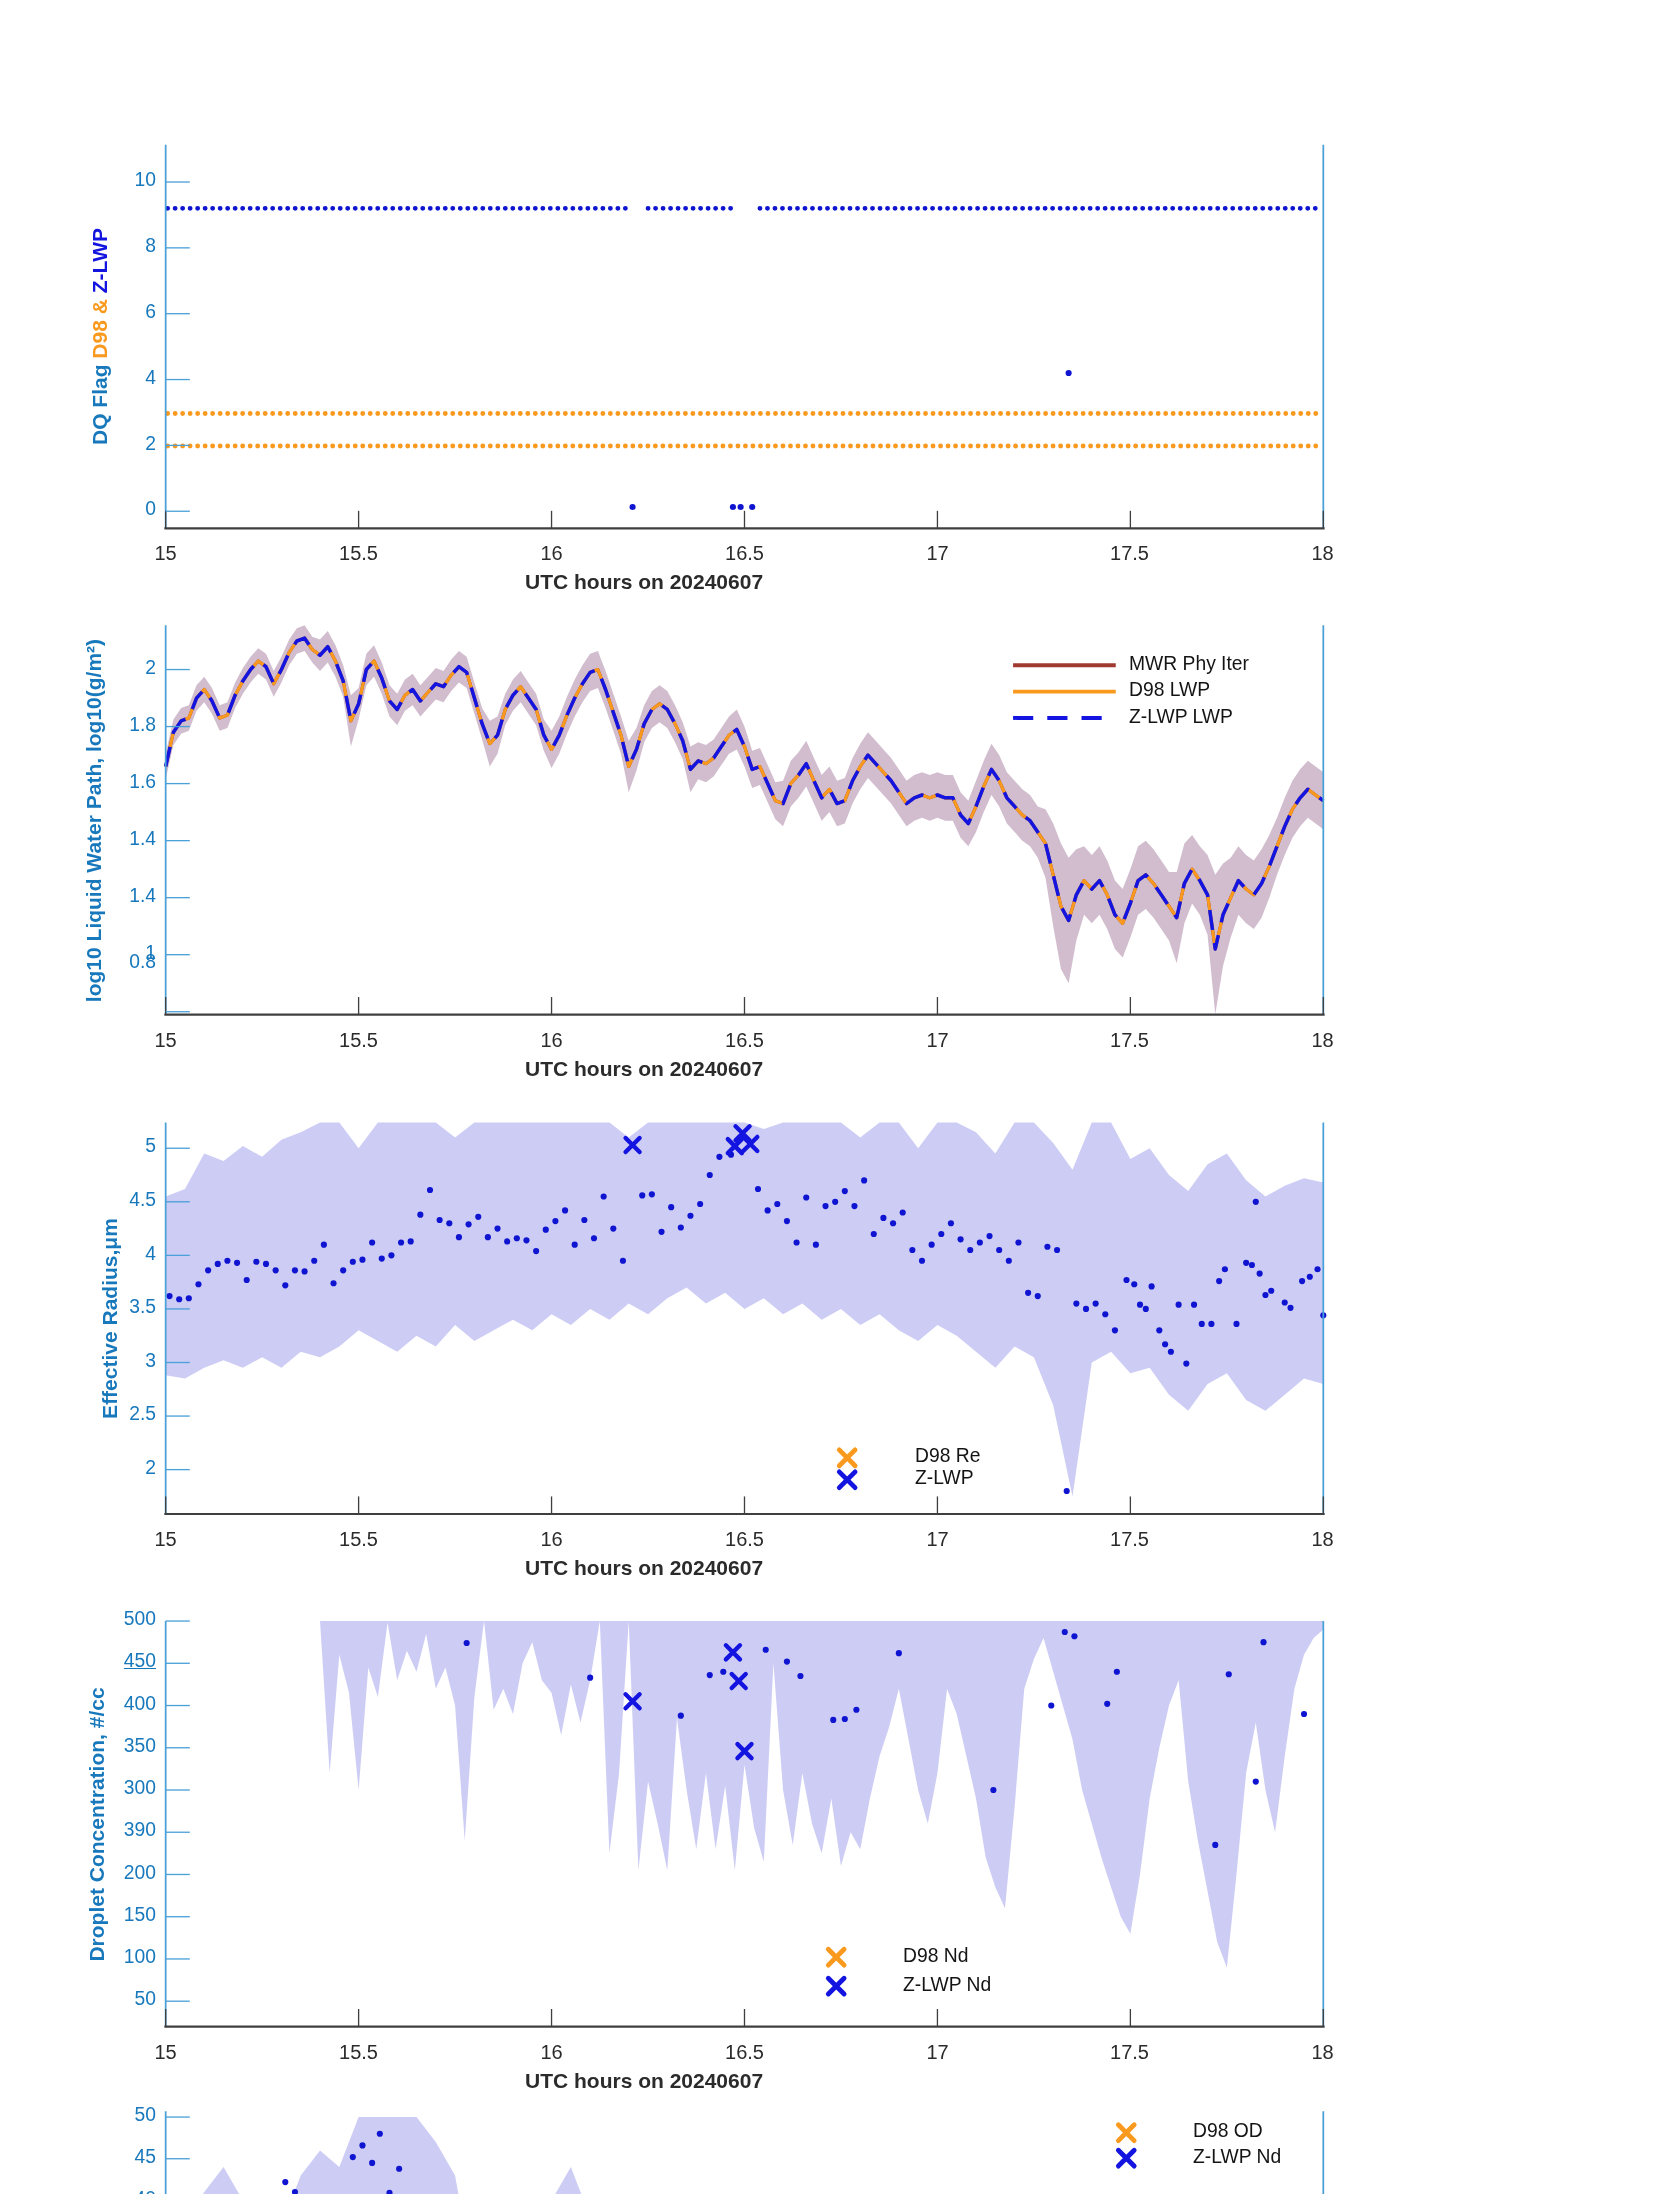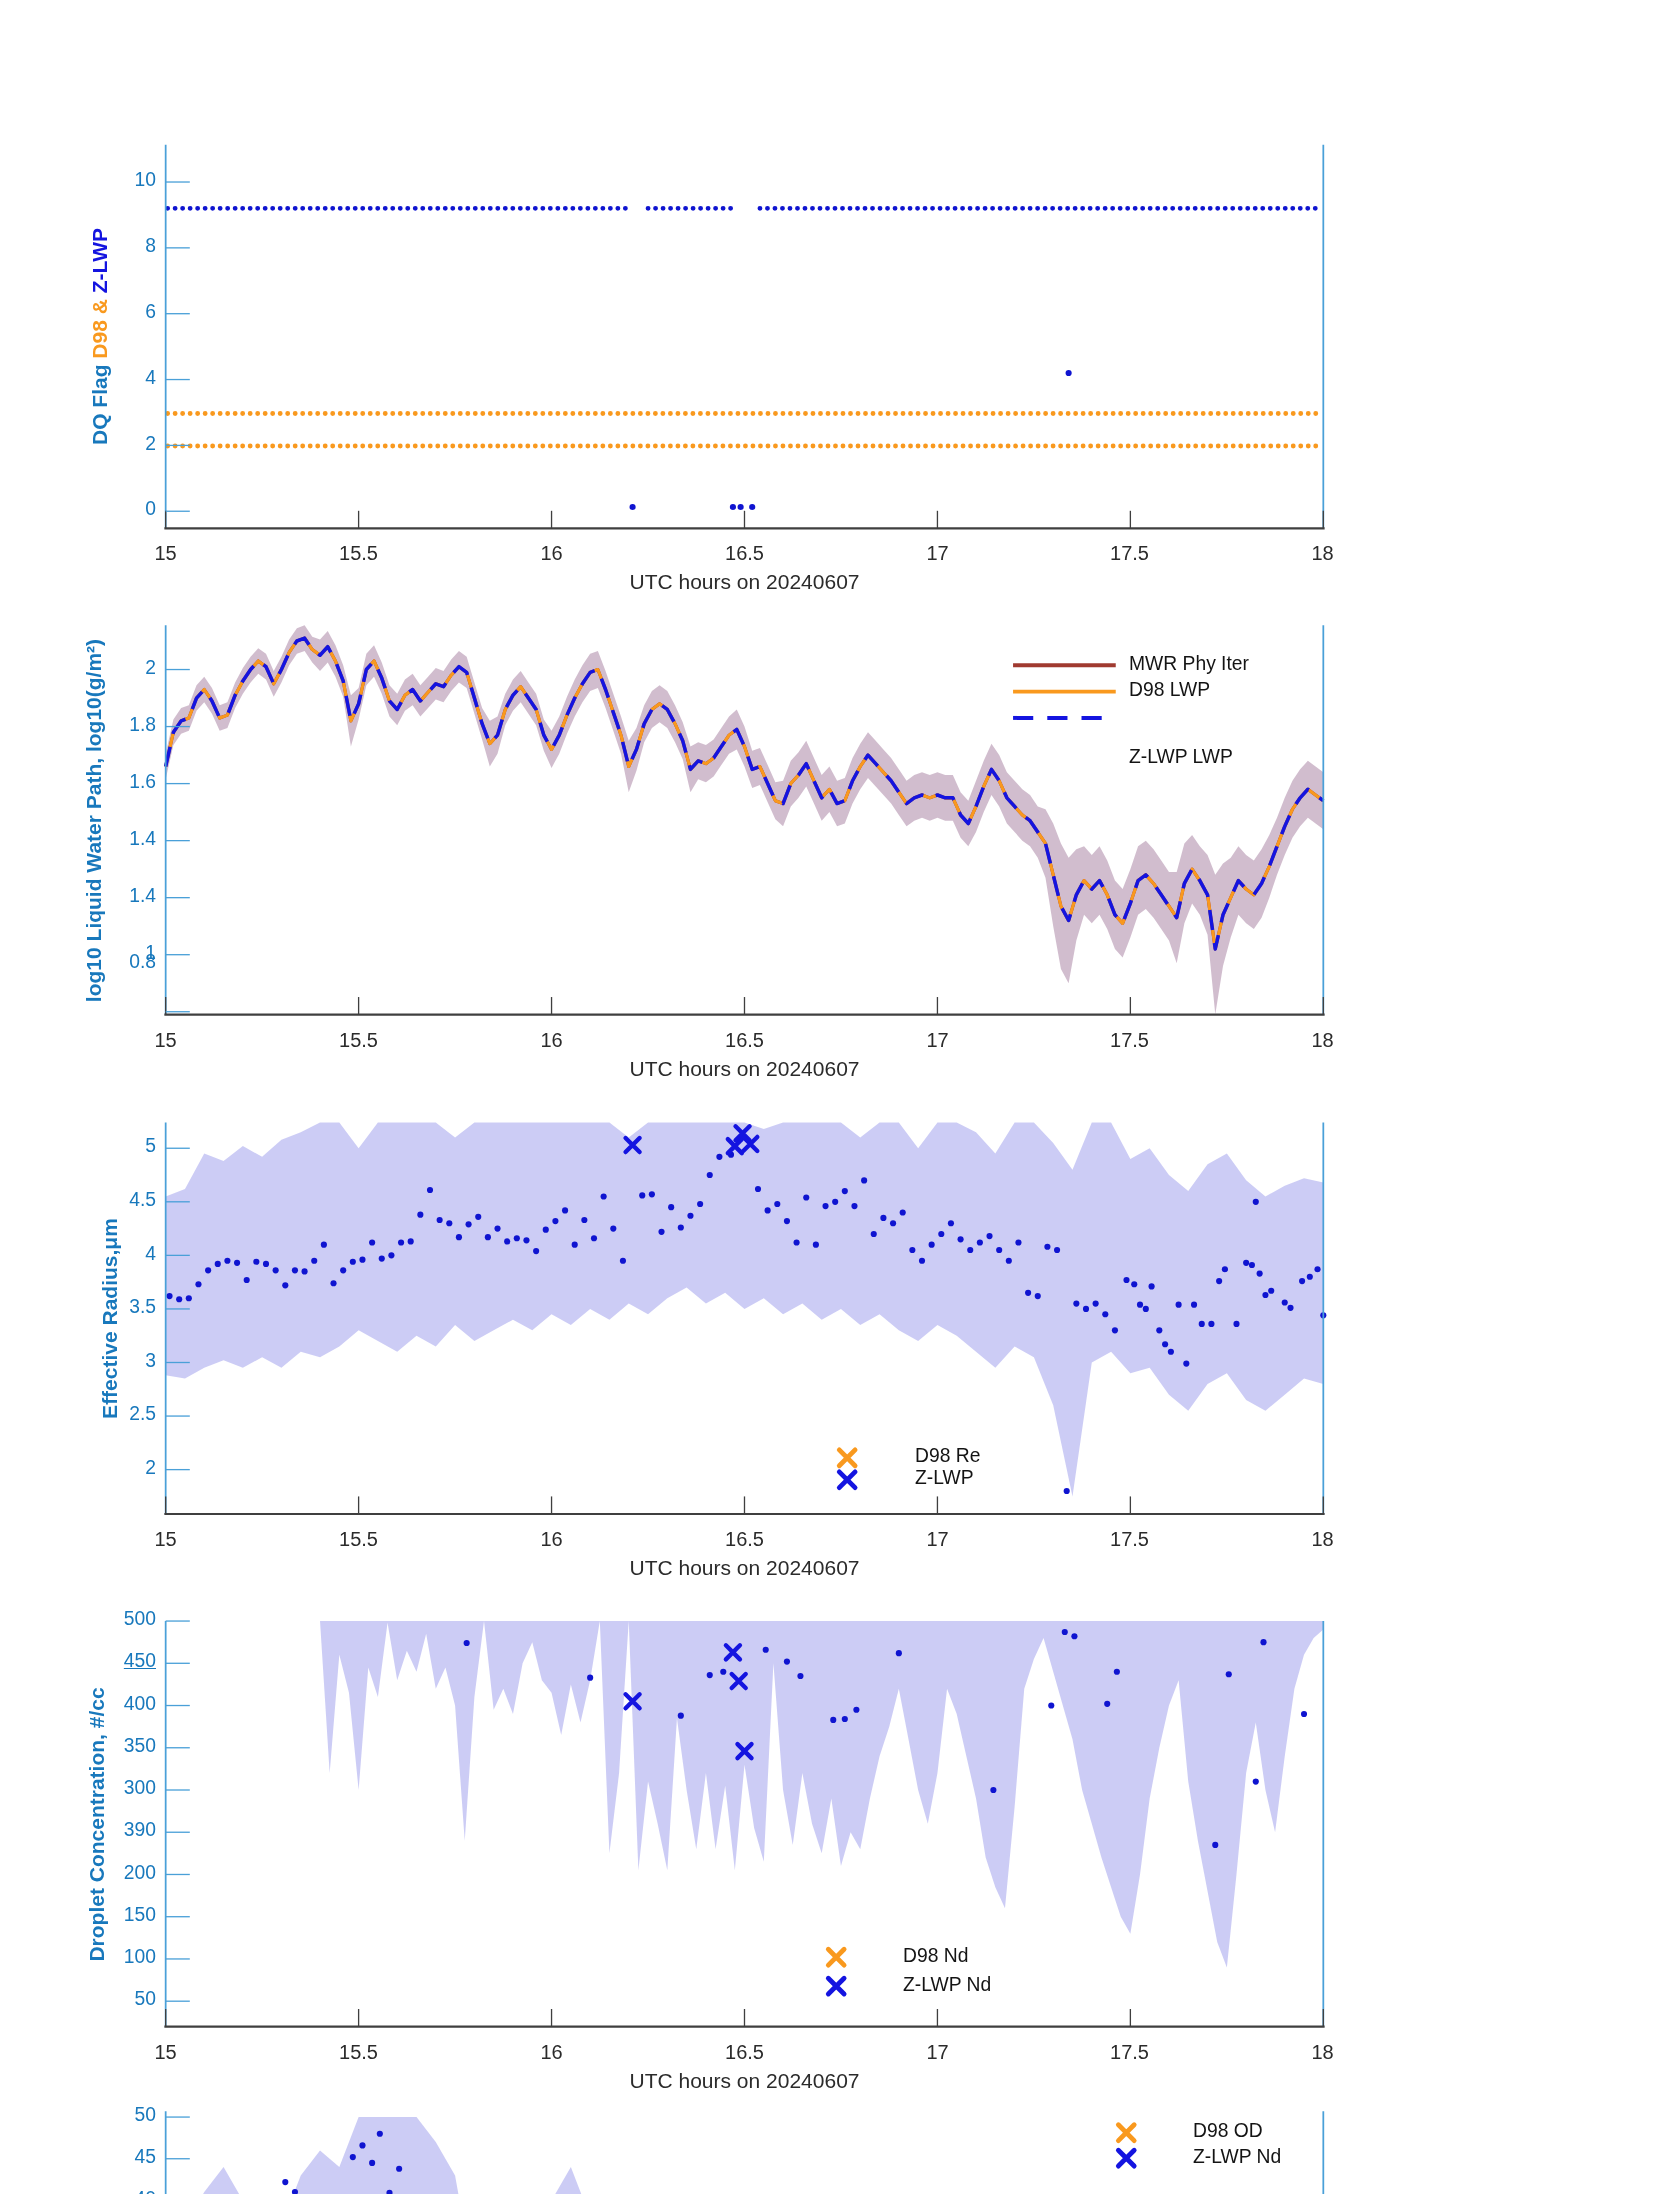--- a/index.html
+++ b/index.html
@@ -2,21 +2,21 @@
 <html style="font-size:7px"><head>
 <meta charset="utf-8">
 <style>
   html,body{margin:0;padding:0;background:#ffffff;}
   body{width:1679px;height:2633px;position:relative;font-family:"Liberation Sans", sans-serif;}
   .fig{position:absolute;left:0;top:0;width:1679px;height:2633px;}
   #chart{position:absolute;left:0;top:0;}
   .txt{position:absolute;line-height:1.05;white-space:nowrap;}
   .ytick{font-size:19.3px;text-align:right;}
   .xtick{font-size:20px;text-align:center;}
-  .xlabel{font-size:21px;text-align:center;}
+  .xlabel{font-size:21px;font-weight:bold;}
   .ylabel{font-size:21px;font-weight:700;text-align:center;display:flex;align-items:center;justify-content:center;}
   .legend{font-size:19.3px;text-align:right;}
 </style>
 </head>
 <body>
 
 <div class="fig">
   <svg id="chart" width="1679" height="2633" viewBox="0 0 3825 6000">
       <path d="M381.4 942.2 L3010.6 942.2" stroke="#f9991e" stroke-width="11" stroke-linecap="round" stroke-dasharray="0.1 17" fill="none"></path>
       <path d="M381.4 1016.4 L3010.6 1016.4" stroke="#f9991e" stroke-width="11" stroke-linecap="round" stroke-dasharray="0.1 17" fill="none"></path>
@@ -446,21 +446,21 @@
       <div class="txt xtick" style="left: 317px; width: 83px; top: 1030px; color: rgb(43, 43, 43);">15.5</div>
       <div class="txt xtick" style="left: 510px; width: 83px; top: 1030px; color: rgb(43, 43, 43);">16</div>
       <div class="txt xtick" style="left: 703px; width: 83px; top: 1030px; color: rgb(43, 43, 43);">16.5</div>
       <div class="txt xtick" style="left: 896px; width: 83px; top: 1030px; color: rgb(43, 43, 43);">17</div>
       <div class="txt xtick" style="left: 1088px; width: 83px; top: 1030px; color: rgb(43, 43, 43);">17.5</div>
       <div class="txt xtick" style="left: 1281px; width: 83px; top: 1030px; color: rgb(43, 43, 43);">18</div>
       <div class="txt xlabel" style="left: 525px; width: 439px; top: 1058px; color: rgb(43, 43, 43);">UTC hours on 20240607</div>
       <div class="txt ylabel" style="left: -169px; top: 801px; width: 527px; height: 39px; transform: rotate(-90deg); color: rgb(24, 120, 188);">log10 Liquid Water Path, log10(g/m²)</div>
       <div class="txt legend" style="left: 1129px; top: 654px; color: rgb(20, 20, 20);">MWR Phy Iter</div>
       <div class="txt legend" style="left: 1129px; top: 680px; color: rgb(20, 20, 20);">D98 LWP</div>
-      <div class="txt legend" style="left: 1129px; top: 707px; color: rgb(20, 20, 20); margin-top: 40px;">Z-LWP LWP</div>
+      <div class="txt legend" style="left: 1129px; top: 707px; color: rgb(20, 20, 20);">Z-LWP LWP</div>
       <div class="txt ytick" style="left: 57px; width: 99px; top: 1458px; color: rgb(24, 120, 188);">2</div>
       <div class="txt ytick" style="left: 57px; width: 99px; top: 1404px; color: rgb(24, 120, 188);">2.5</div>
       <div class="txt ytick" style="left: 57px; width: 99px; top: 1351px; color: rgb(24, 120, 188);">3</div>
       <div class="txt ytick" style="left: 57px; width: 99px; top: 1297px; color: rgb(24, 120, 188);">3.5</div>
       <div class="txt ytick" style="left: 57px; width: 99px; top: 1244px; color: rgb(24, 120, 188);">4</div>
       <div class="txt ytick" style="left: 57px; width: 99px; top: 1190px; color: rgb(24, 120, 188);">4.5</div>
       <div class="txt ytick" style="left: 57px; width: 99px; top: 1136px; color: rgb(24, 120, 188);">5</div>
       <div class="txt xtick" style="left: 124px; width: 83px; top: 1529px; color: rgb(43, 43, 43);">15</div>
       <div class="txt xtick" style="left: 317px; width: 83px; top: 1529px; color: rgb(43, 43, 43);">15.5</div>
       <div class="txt xtick" style="left: 510px; width: 83px; top: 1529px; color: rgb(43, 43, 43);">16</div>

